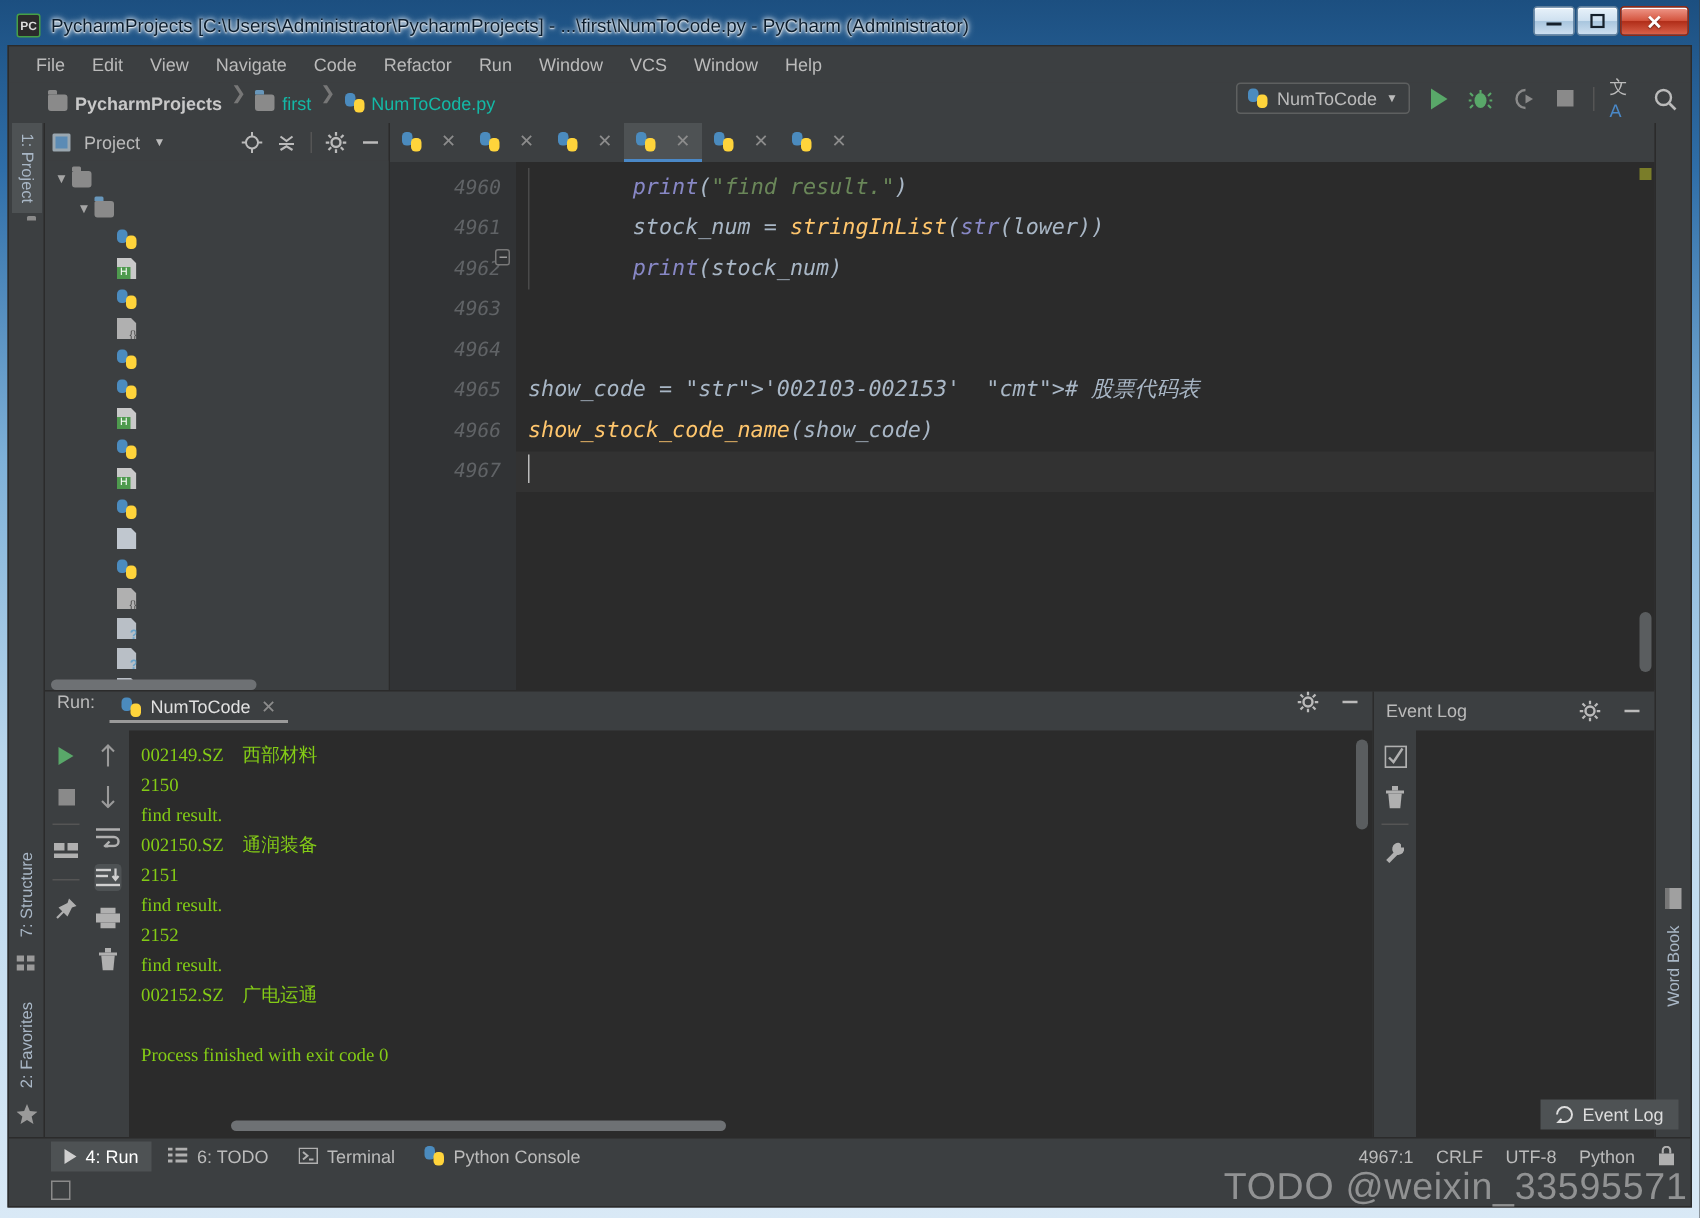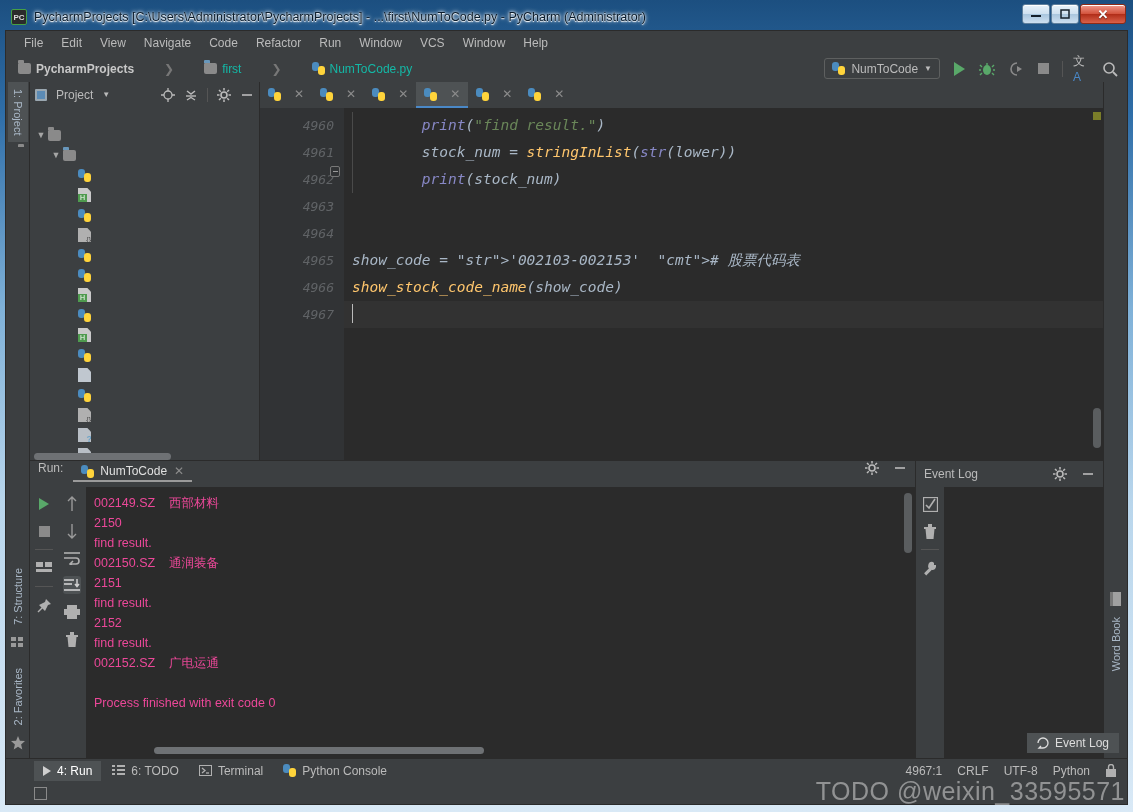--- a/index.html
+++ b/index.html
@@ -47,22 +47,22 @@
   #ide {
     position: absolute; left: 5px; right: 5px; top: 30px; bottom: 7px;
     background: #3c3f41; border: 1px solid #2b2b2b;
     display: flex; flex-direction: column; overflow: hidden;
   }
   
   #menubar { height: 24px; display: flex; align-items: center; padding-left: 10px; gap: 2px;
     background: #3c3f41; flex: none; }
   .menu-item { color: #bbbbbb; padding: 2px 8px; font-size: 12px; cursor: default; }
   
-  #navbar { height: 27px; display: flex; align-items: center; padding-left: 12px;
-    background: #3c3f41; flex: none; position: relative; gap: 24px; }
+  #navbar { height: 27px; display: flex; padding-left: 26px;
+    background: #3c3f41; flex: none; position: relative; }
   .crumb { display: flex; align-items: center; color: #14b8a6; font-size: 12px; gap: 5px; }
   .crumb.bold { font-weight: bold; color: #c8c8c8; }
   .crumb-sep { color: #777; margin: 0 6px; font-size: 12px; }
   .ic-folder { width: 13px; height: 11px; background: #8a8a8a; border-radius: 1px 2px 2px 2px;
      position: relative; flex:none; }
   .ic-folder:after { content:''; position:absolute; left:0; top:-3px; width:6px; height:3px;
      background:#8a8a8a; border-radius:1px 1px 0 0; }
   .ic-folder.src:after { background:#6897bb; }
   .ic-py { width: 13px; height: 13px; position: relative; flex: none; }
   .ic-py:before, .ic-py:after { content:''; position:absolute; width:7px; height:9px; border-radius:3px; }
@@ -83,21 +83,21 @@
     align-items: center; flex: none; border-right: 1px solid #2b2b2b; }
   #right-strip { border-right: none; border-left: 1px solid #2b2b2b; }
   .vtab { writing-mode: vertical-rl; color: #a9b7c6; font-size: 11px; padding: 7px 4px;
     white-space: nowrap; display:flex; align-items:center; gap:5px; }
   .vtab.active { background: #4e5254; }
   .vtab.flip { transform: rotate(180deg); }
   #content-col { flex: 1; display: flex; flex-direction: column; min-width: 0; }
   #upper { flex: 1; display: flex; min-height: 0; }
   
   #project-panel { width: 230px; background: #3c3f41; display: flex; flex-direction: column; flex: none;
-     border-right: 1px solid #2b2b2b; gap: 16px; }
+     border-right: 1px solid #2b2b2b; }
   #project-header { height: 25px; display: flex; align-items: center; padding: 0 5px; gap: 9px;
      color: #bbb; font-size: 12px; flex: none; }
   .proj-sq { width: 12px; height: 12px; border: 2px solid #9aa7b0; background:#5b8bb5; border-radius:1px; }
   #project-tree { flex: 1; overflow: hidden; background: #3c3f41; padding-top: 2px; position: relative; }
   .trow { height: 20px; display: flex; align-items: center; color: #bbbbbb; font-size: 12px;
      white-space: nowrap; padding-right: 4px; }
   .twist { width: 14px; text-align: center; color: #a5a5a5; font-size: 9px; flex: none; }
   .tlabel { margin-left: 5px; }
   .tsub { color: #808080; margin-left: 7px; font-size: 11px; }
   .file-ico { width: 13px; height: 14px; flex: none; position: relative; }
@@ -144,21 +144,21 @@
   .run-tab { display:flex; align-items:center; gap:6px; color:#e0e0e0; font-size:12px; padding: 3px 8px 2px;
      border-bottom: 2px solid #9a9a9a; }
   #run-head-right { position:absolute; right:8px; display:flex; align-items:center; gap:14px; }
   #run-main { flex:1; display:flex; min-height:0; }
   .side-tools { width: 28px; display:flex; flex-direction:column; align-items:center; gap:9px;
       padding-top:8px; flex:none; }
   .stool { width:18px; height:18px; display:flex; align-items:center; justify-content:center; }
   .stool.sel { background:#4e5254; border-radius:3px; }
   .hr-sep { width:18px; height:1px; background:#555; }
   #console { flex:1; background:#2b2b2b; position:relative; overflow:hidden;
-     font-family:Liberation Sans, sans-serif; font-size:12.5px; color:#ec4899; padding: 6px 0 12px 8px; }
+     font-family:Liberation Serif, serif; font-size:12.5px; color:#84cc16; padding: 6px 0 12px 8px; }
   .conl { height: 20px; line-height: 20px; white-space: pre; }
   #con-scroll-v { position:absolute; right:3px; top:6px; width:8px; height:248px; }
   #con-scroll-v i { display:block; width:8px; height:60px; background:#5a5d5f; border-radius:4px; }
   #con-scroll-h { position:absolute; left:68px; bottom:4px; height:7px; width:330px; background:#6e7174; border-radius:4px;}
   
   #eventlog { width: 188px; display:flex; flex-direction:column; flex:none; border-left:1px solid #2b2b2b;}
   #el-head { height:26px; display:flex; align-items:center; padding: 0 8px; color:#bbb; font-size:12px;
      position:relative; flex:none;}
   #el-head-right { position:absolute; right:8px; display:flex; align-items:center; gap:14px; }
   #el-body { flex:1; display:flex; min-height:0; }

